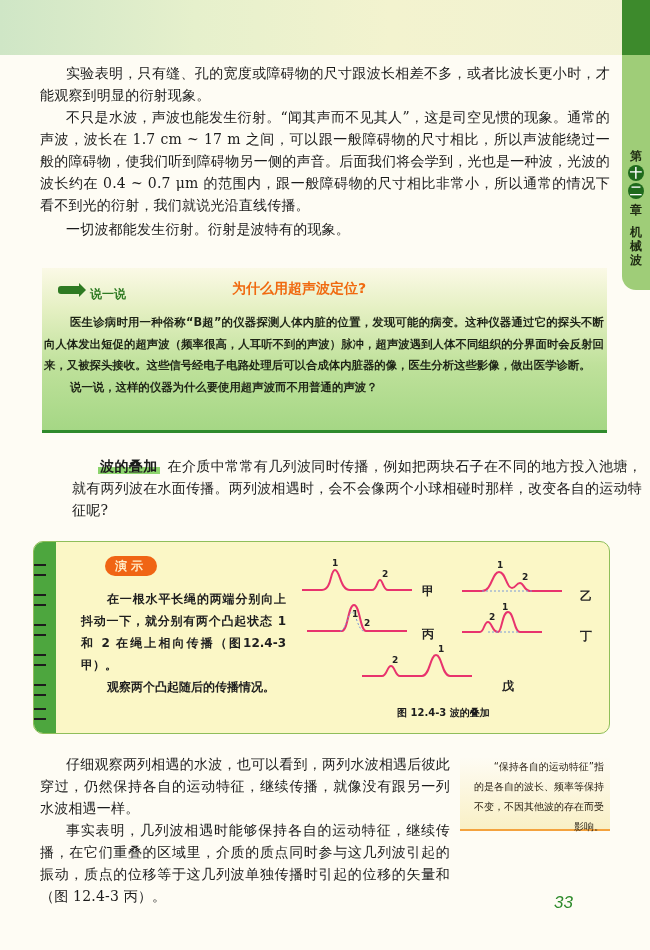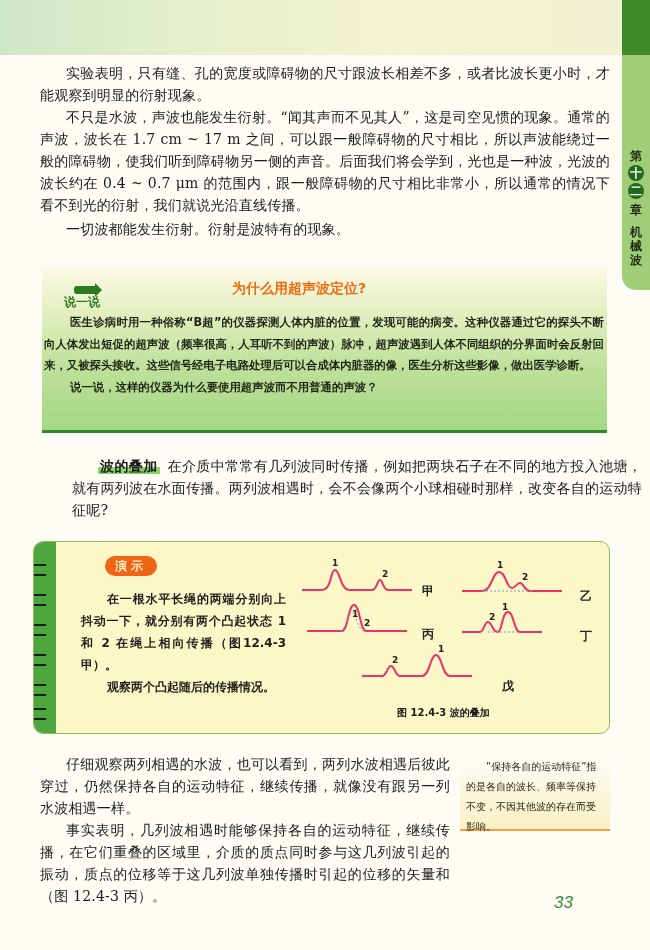--- a/index.html
+++ b/index.html
@@ -41,22 +41,22 @@
   .p2 { left: 40px; top: 106px; width: 570px; }
   .p3 { left: 40px; top: 218px; width: 570px; }
   .indent { text-indent: 26px; }
 
   .talk-box {
     position: absolute; left: 42px; top: 268px; width: 565px; height: 165px;
     background: linear-gradient(180deg, #fbf9e6 0%, #e5f0c3 25%, #bfe19b 60%, #a5d785 100%);
     border-bottom: 3px solid #2f8a2c;
   }
   .talk-tag {
-    position: absolute; left: 16px; top: 18px; display: flex; align-items: flex-end;
-    font-family: "DejaVu Sans", sans-serif; font-size: 12px; font-weight: bold; color: #2e7a22; flex-direction: column;
+    position: absolute; left: 16px; top: 18px; display: flex; align-items: flex-start;
+    font-family: "DejaVu Sans", sans-serif; font-size: 12px; font-weight: bold; color: #2e7a22;
   }
   .talk-arrow {
     width: 22px; height: 8px; background: #2e7a22; margin-right: 4px; position: relative;
     border-radius: 3px 0 0 3px;
   }
   .talk-arrow::after {
     content: ""; position: absolute; right: -6px; top: -3px;
     border-left: 7px solid #2e7a22; border-top: 7px solid transparent; border-bottom: 7px solid transparent;
   }
   .talk-title {
@@ -108,21 +108,21 @@
     position: absolute; left: 95px; top: 156px; font-family: "DejaVu Sans", sans-serif;
     font-size: 10px; font-weight: bold; color: #1c1c1c;
   }
 
   .p5 { left: 40px; top: 753px; width: 410px; }
   .p6 { left: 40px; top: 819px; width: 570px; }
   .note {
     position: absolute; left: 460px; top: 757px; width: 150px; height: 74px;
     background: linear-gradient(180deg, #fefcf4 0%, #f9f0c6 100%);
     border-bottom: 2px solid #f4a23d;
-    font-family: "DejaVu Sans", sans-serif; font-size: 10px; line-height: 20px; color: #2a2215; padding: 0 6px;
+    font-family: "DejaVu Sans", sans-serif; font-size: 10px; line-height: 20px; color: #2a2215; padding: 0 6px; text-align: right;
   }
   .page-num {
     position: absolute; left: 554px; top: 893px; font-family: "Liberation Sans", sans-serif;
     font-style: italic; font-size: 17px; color: #2d8a2a;
   }
 </style>
 </head>
 <body>
 
 <div class="top-band"></div>

